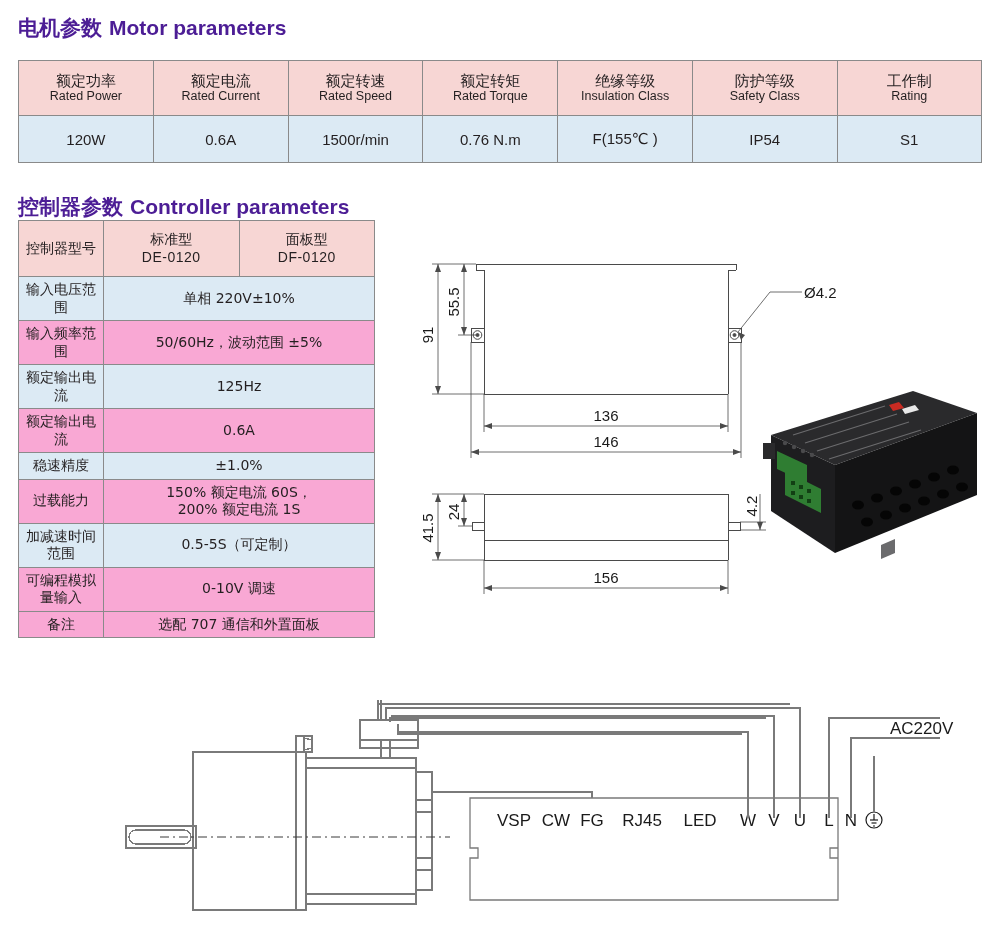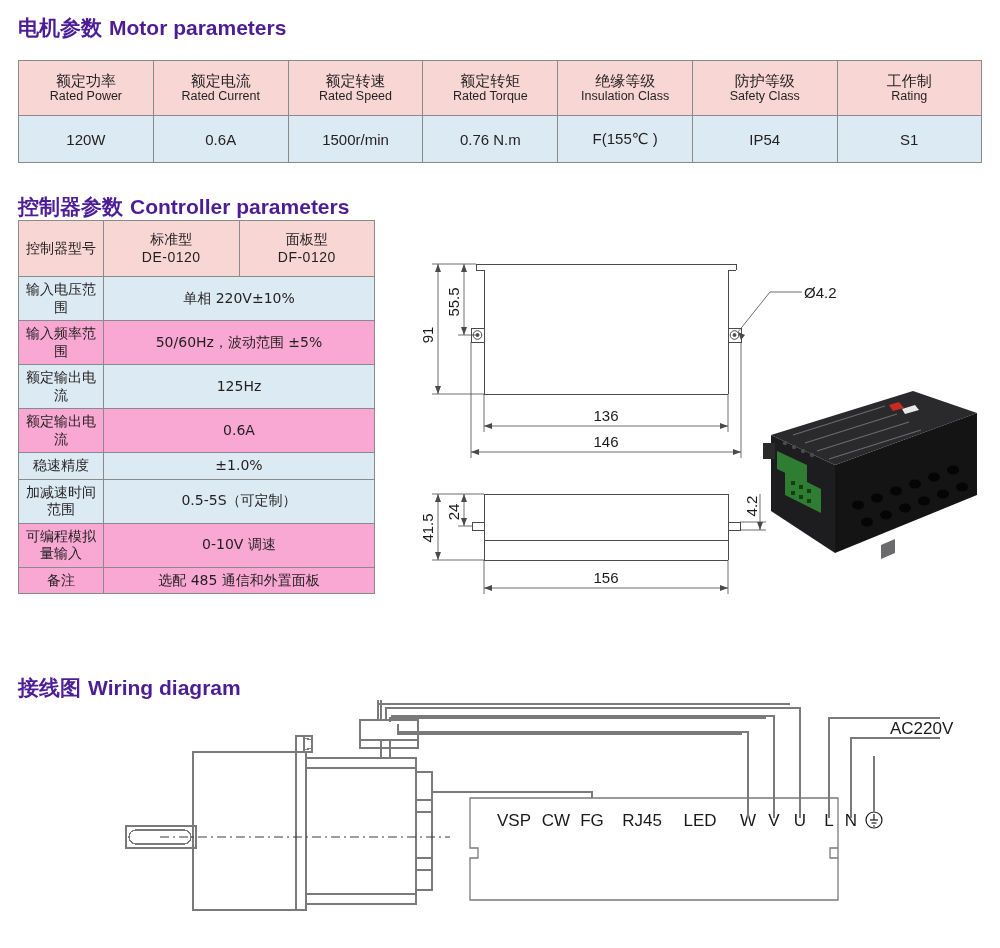--- a/index.html
+++ b/index.html
@@ -175,31 +175,35 @@
           <td colspan="2">125Hz</td>
         </tr>
         <tr class="row-cream">
           <td class="lbl">额定输出电流</td>
           <td colspan="2">0.6A</td>
         </tr>
         <tr class="row-blue">
           <td class="lbl">稳速精度</td>
           <td colspan="2">±1.0%</td>
         </tr>
+        <tr class="row-cream">
+          <td class="lbl">过载能力</td>
+          <td colspan="2">150% 额定电流 60S，<br>200% 额定电流 1S</td>
+        </tr>
         <tr class="row-blue">
           <td class="lbl">加减速时间<br>范围</td>
           <td colspan="2">0.5-5S（可定制）</td>
         </tr>
         <tr class="row-cream">
           <td class="lbl">可编程模拟<br>量输入</td>
           <td colspan="2">0-10V 调速</td>
         </tr>
         <tr class="row-cream">
           <td class="lbl">备注</td>
-          <td colspan="2">选配 485 通信和外置面板</td>
+          <td colspan="2">选配 707 通信和外置面板</td>
         </tr>
       </tbody>
   </table>
 
   <div class="drawing">
     <svg width="580" height="380" viewBox="0 0 580 380">
       <g stroke="#4a4a4a" fill="none" stroke-width="1" shape-rendering="crispEdges">
 
         <line x1="56" y1="24" x2="316" y2="24"></line>
 
@@ -365,23 +369,20 @@
         <circle cx="22" cy="60" r="2.2"></circle>
           <circle cx="31" cy="64" r="2.2"></circle>
         <circle cx="40" cy="68" r="2.2"></circle>
           <circle cx="49" cy="72" r="2.2"></circle>
       </g>
 
       <polygon points="118,162 132,156 132,170 118,176" fill="#6b6b6d"></polygon>
     </svg>
   </div>
 
-  <div class="sec-title" style="left:18px; top:674px;">
-    <span class="cn">接线图</span><span class="en">Wiring diagram</span>
-  </div>
 
   <div class="wiring">
     <svg width="1000" height="248" viewBox="0 0 1000 248">
       <g stroke="#7a7a7a" fill="none" stroke-width="1.3" shape-rendering="crispEdges">
 
         <rect x="193" y="52" width="103" height="158"></rect>
 
         <rect x="126" y="126" width="70" height="22"></rect>
         <rect x="129" y="130" width="62" height="14" rx="7"></rect>
 

